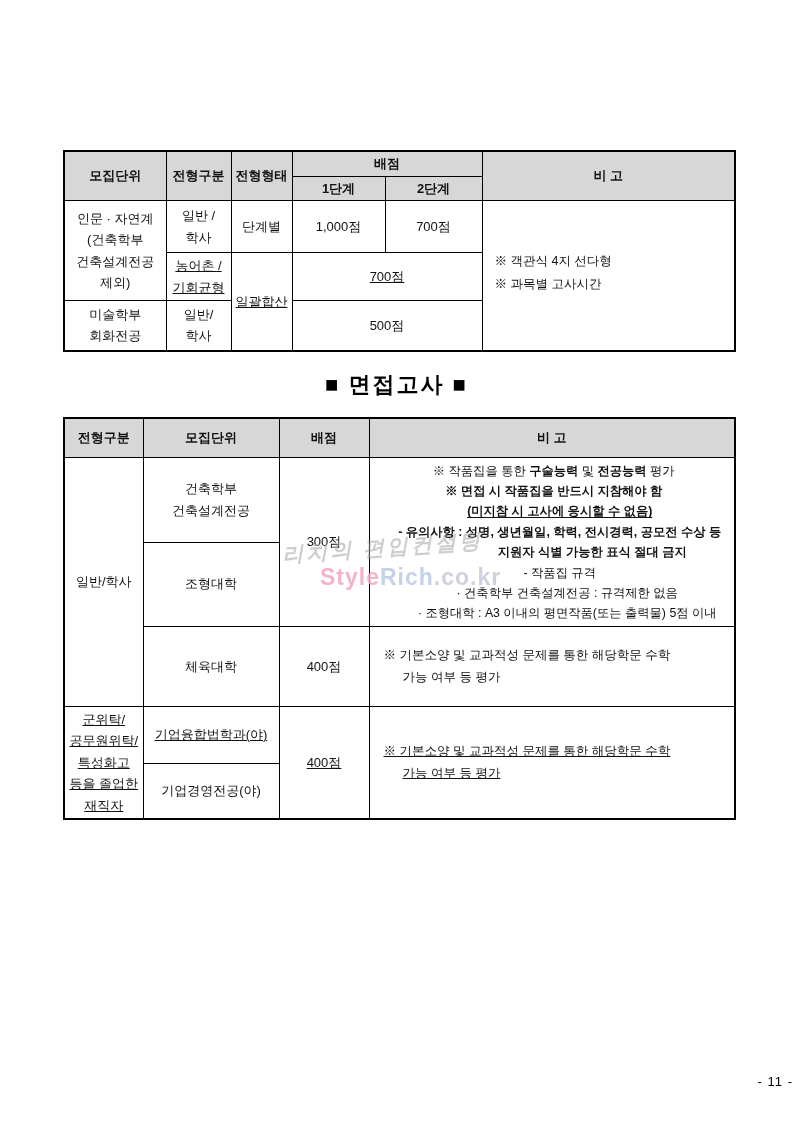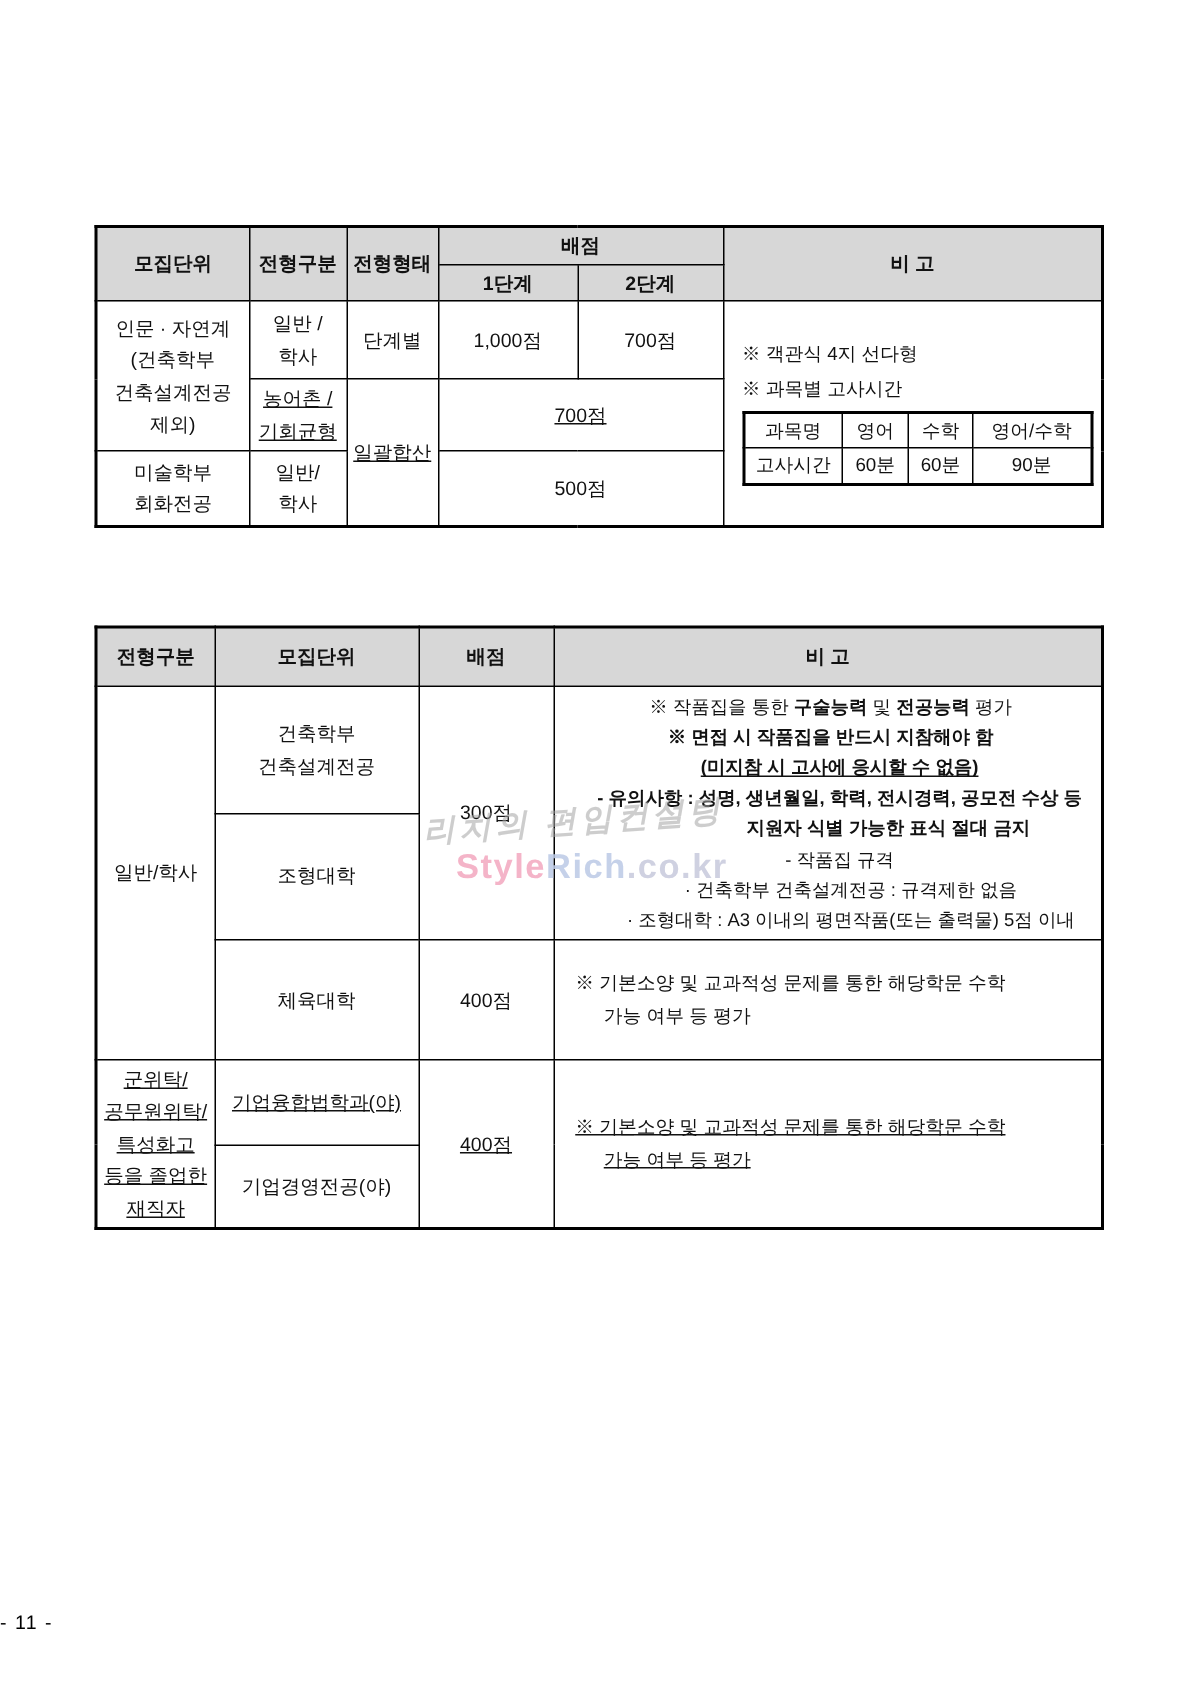--- a/index.html
+++ b/index.html
@@ -50,24 +50,24 @@
   .ind3 { padding-left:77px; }
 
   td.remarks-mid { text-align:left; padding:4px 6px 4px 14px; }
   .hang { display:block; white-space:pre-line; font-size:12.5px; line-height:1.8;
           padding-left:19px; text-indent:-19px; }
 
   .watermark { position:absolute; left:282px; top:533px; z-index:5;
                pointer-events:none; }
   .wm-script { font-size:21px; font-style:italic; font-weight:bold;
                transform:rotate(-4deg); letter-spacing:3px; opacity:.55; }
-  .wm-brand { margin-top:3px; margin-left:22px; font-size:23px; font-weight:bold;
+  .wm-brand { margin-top:3px; margin-left:38px; font-size:23px; font-weight:bold;
               letter-spacing:1px; opacity:.85; }
   .footer-page { position:absolute; left:0; top:1074px; width:100%;
-                 text-align:left; font-size:13px; letter-spacing:1px; color:#000; }
+                 text-align:right; font-size:13px; letter-spacing:1px; color:#000; }
 </style>
 </head>
 <body>
 
 <div class="page">
 
 
   <table class="main-table t-exam">
     <colgroup>
       <col style="width:102px">
@@ -95,60 +95,39 @@
 건축설계전공
 제외)</td>
       <td class="ml">일반 /
 학사</td>
       <td>단계별</td>
       <td>1,000점</td>
       <td>700점</td>
       <td rowspan="3" class="remarks">
         <div class="note">※ 객관식 4지 선다형</div>
         <div class="note">※ 과목별 고사시간</div>
-        <table class="sub-table">
-          <colgroup>
-            <col style="width:66px">
-                <col style="width:44px">
-                <col style="width:43px">
-                <col style="width:79px">
-          </colgroup>
-          <tbody>
-                <tr>
-            <td>과목명</td>
-            <td>영어</td>
-            <td>수학</td>
-            <td>영어/수학</td>
-          </tr>
-          <tr>
-            <td>고사시간</td>
-            <td>60분</td>
-            <td>60분</td>
-            <td>90분</td>
-          </tr>
-        </tbody>
-            </table>
       </td>
     </tr>
     <tr class="r2">
       <td class="ml">농어촌 /
 기회균형</td>
       <td rowspan="2">일괄합산</td>
       <td colspan="2">700점</td>
     </tr>
     <tr class="r3">
       <td class="ml">미술학부
 회화전공</td>
       <td class="ml">일반/
 학사</td>
       <td colspan="2">500점</td>
     </tr>
   </tbody>
     </table>
 
+  <div class="sec-title title-interview">■ 면접고사 ■</div>
 
   <table class="main-table t-interview">
     <colgroup>
       <col style="width:79px">
         <col style="width:136px">
         <col style="width:90px">
         <col style="width:366px">
     </colgroup>
     <tbody>
         <tr class="hdr">

